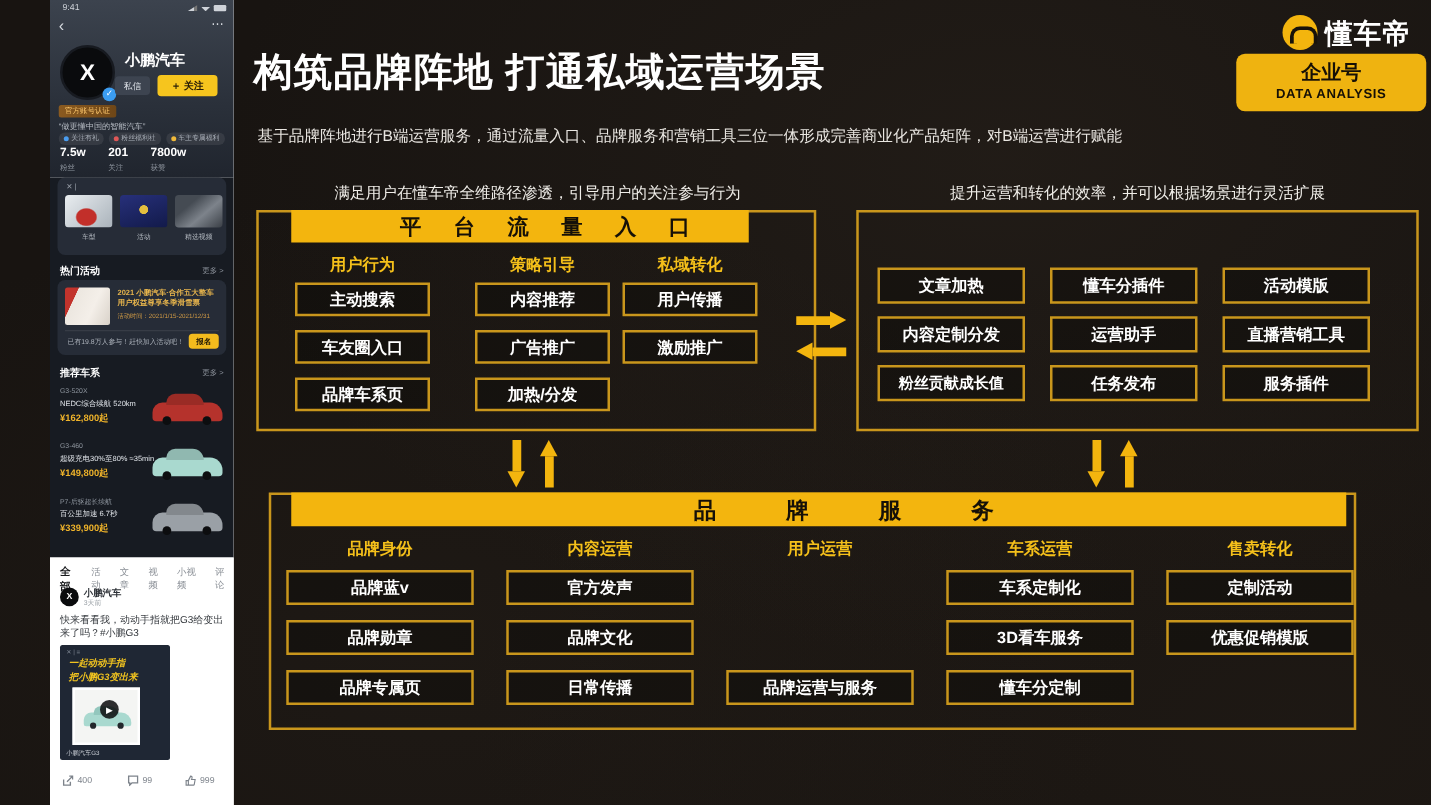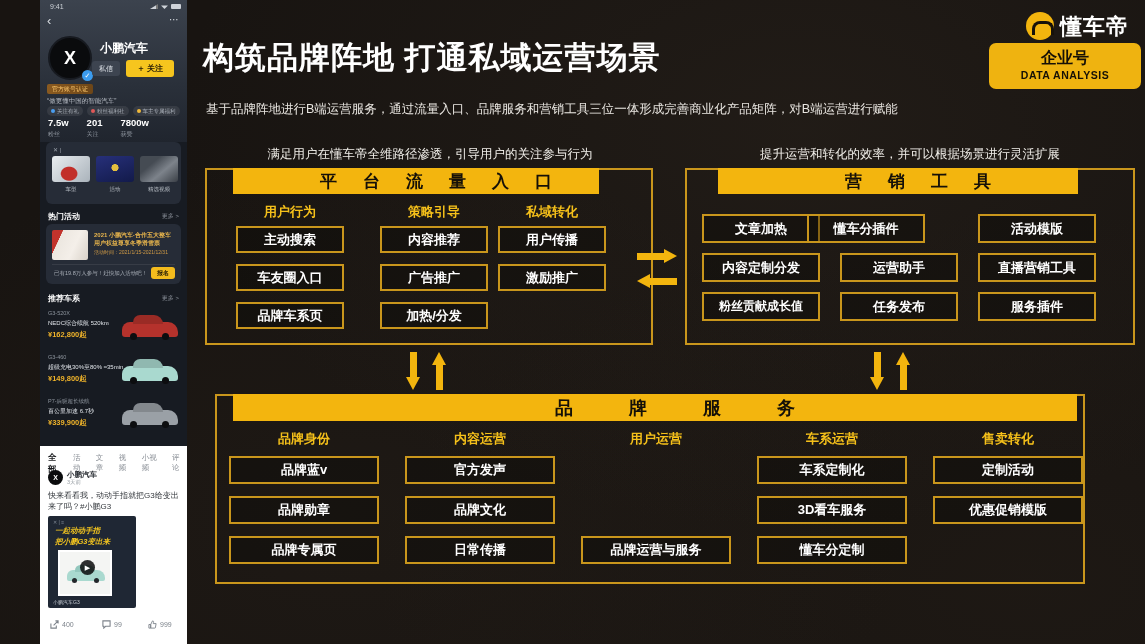--- a/index.html
+++ b/index.html
@@ -289,24 +289,23 @@
   <div class="box" style="left:380px; top:264px; width:108px; height:27px">广告推广</div>
   <div class="box" style="left:380px; top:302px; width:108px; height:27px">加热/分发</div>
   <div class="box" style="left:498px; top:226px; width:108px; height:27px">用户传播</div>
   <div class="box" style="left:498px; top:264px; width:108px; height:27px">激励推广</div>
 
   <div class="h-arrow right" style="left:637px; top:249px"></div>
   <div class="h-arrow left" style="left:637px; top:274px"></div>
 
   <div class="caption" style="left:685px; top:146px; width:450px">提升运营和转化的效率，并可以根据场景进行灵活扩展</div>
   <div class="frame" style="left:685px; top:168px; width:450px; height:177px"></div>
-  <div class="bar bar-sm" style="left:718px; top:168px; width:360px">营销工具</div>
 
   <div class="box" style="left:702px; top:214px; width:118px; height:29px">文章加热</div>
-  <div class="box" style="left:807px; top:214px; width:118px; height:29px">懂车分插件</div>
+  <div class="box" style="left:840px; top:214px; width:118px; height:29px">懂车分插件</div>
   <div class="box" style="left:978px; top:214px; width:118px; height:29px">活动模版</div>
   <div class="box" style="left:702px; top:253px; width:118px; height:29px">内容定制分发</div>
   <div class="box" style="left:840px; top:253px; width:118px; height:29px">运营助手</div>
   <div class="box" style="left:978px; top:253px; width:118px; height:29px">直播营销工具</div>
   <div class="box" style="left:702px; top:292px; width:118px; height:29px; font-size:12px">粉丝贡献成长值</div>
   <div class="box" style="left:840px; top:292px; width:118px; height:29px">任务发布</div>
   <div class="box" style="left:978px; top:292px; width:118px; height:29px">服务插件</div>
 
   <div class="v-arrow down" style="left:406px; top:352px"></div>
   <div class="v-arrow up" style="left:432px; top:352px"></div>

